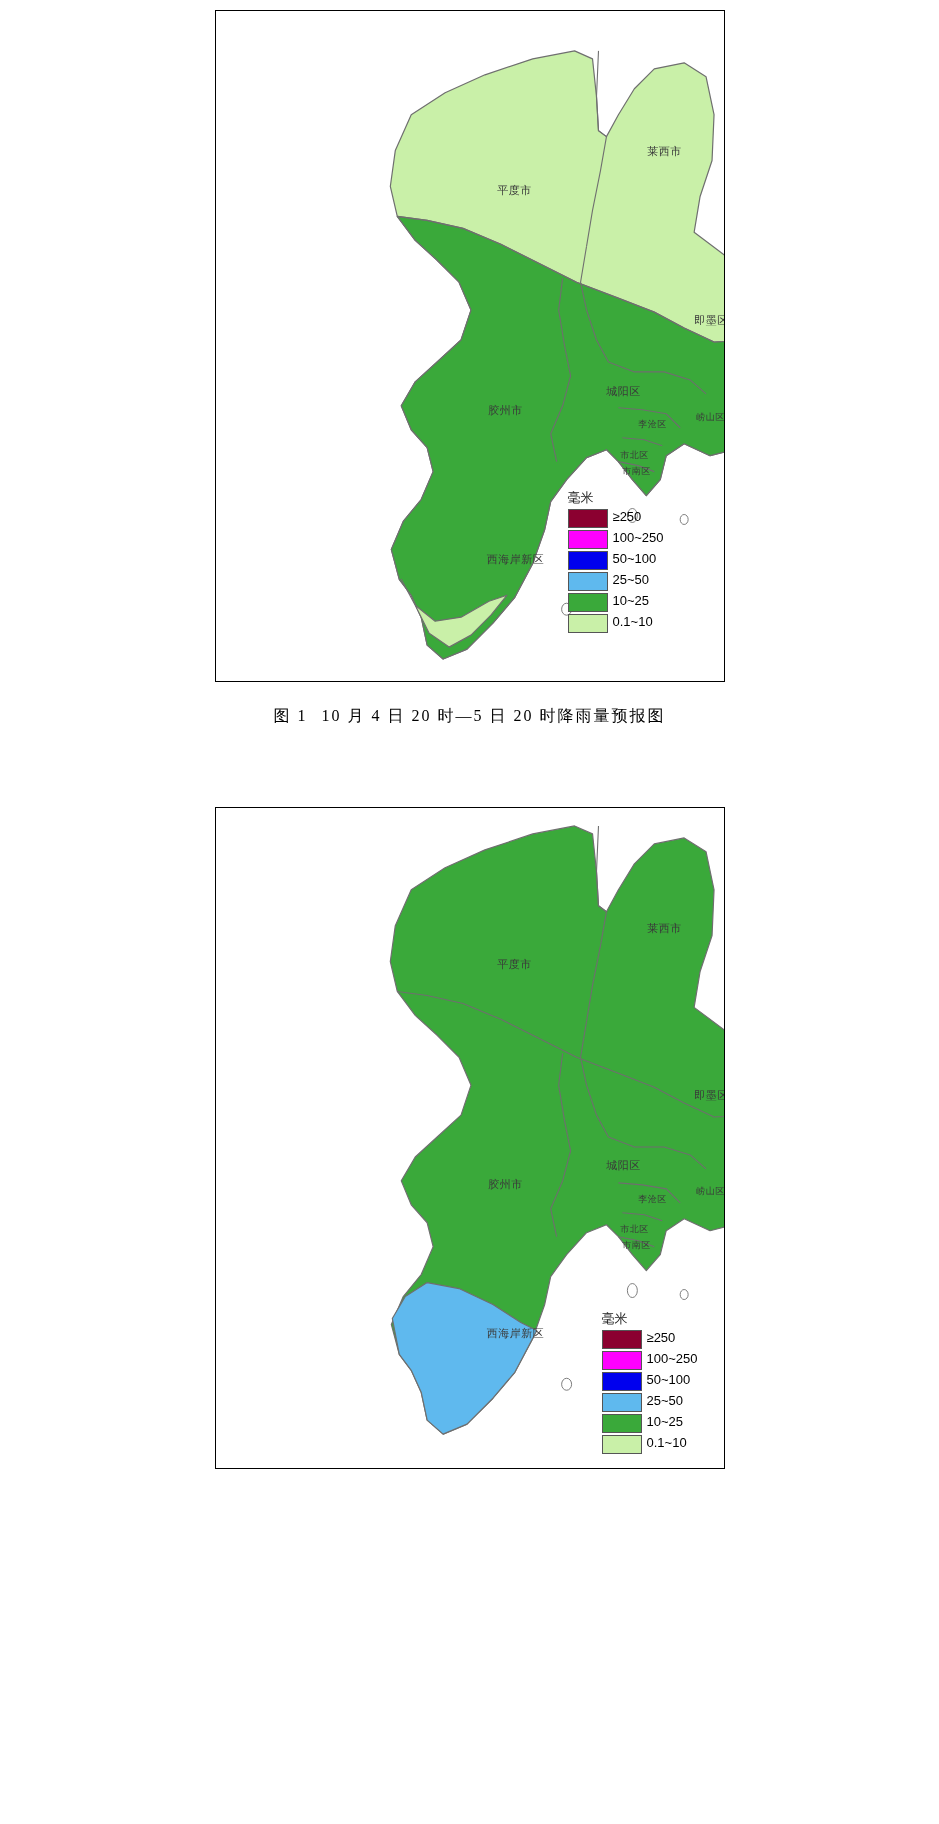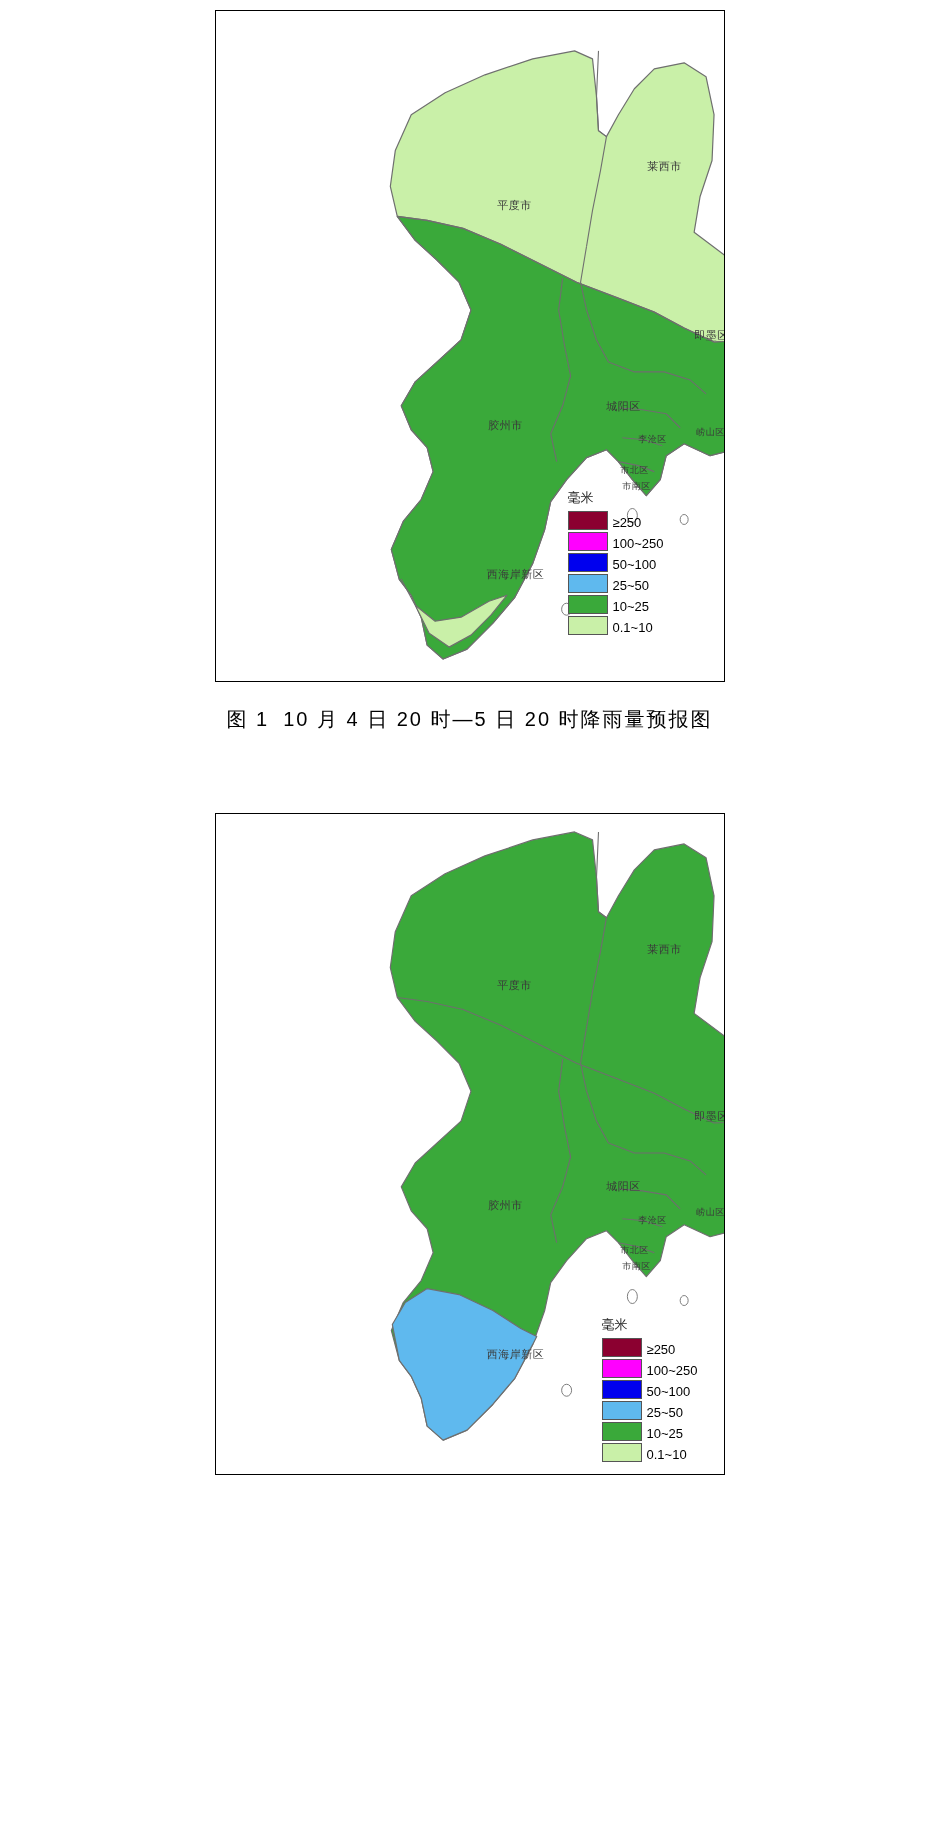--- a/index.html
+++ b/index.html
@@ -41,58 +41,57 @@
   }
   .region-label {
     position: absolute;
     font-family: "Liberation Sans", sans-serif;
     font-size: 11px;
     color: #3a3a3a;
     white-space: nowrap;
     transform: translate(-50%, -50%);
     letter-spacing: 0.5px;
     pointer-events: none;
-    margin-top: 15px;
   }
   .region-label.small {
     font-size: 9px;
   }
   .legend {
     position: absolute;
     width: 120px;
   }
   .legend-title {
     font-family: "Liberation Sans", sans-serif;
     font-size: 13px;
     color: #222;
     margin-bottom: 2px;
   }
   .legend-row {
     display: flex;
-    align-items: flex-end;
+    align-items: flex-start;
     height: 21px;
   }
   .legend-swatch {
     width: 40px;
     height: 19px;
     border: 1px solid #555;
     box-sizing: border-box;
     flex: none;
   }
   .legend-label {
     font-family: "Liberation Sans", sans-serif;
     font-size: 13px;
     color: #000;
     margin-left: 5px;
     white-space: nowrap;
   }
   .caption {
     text-align: center;
-    font-family: Liberation Sans, sans-serif;
-    font-size: 20px;
+    font-family: Liberation Serif, serif;
+    font-size: 16px;
     color: #000;
     margin: 24px 0 0 0;
     letter-spacing: 2px;
   }
   .caption .num {
     margin-right: 14px;
   }
   .gap {
     height: 70px;
   }

